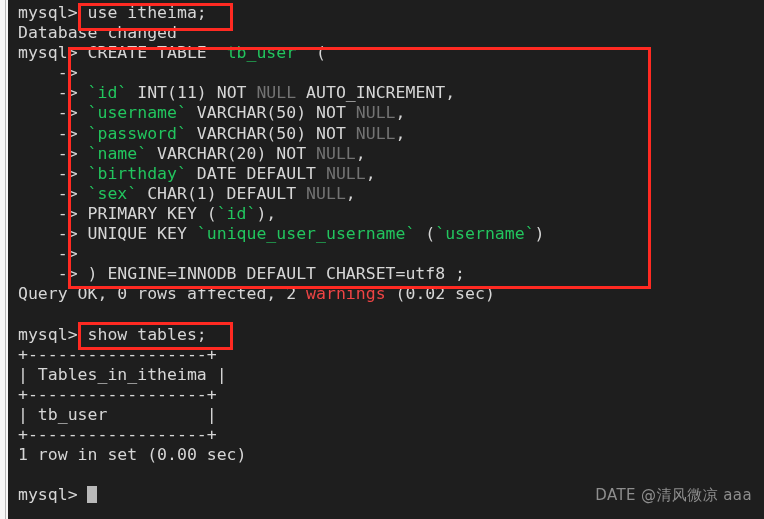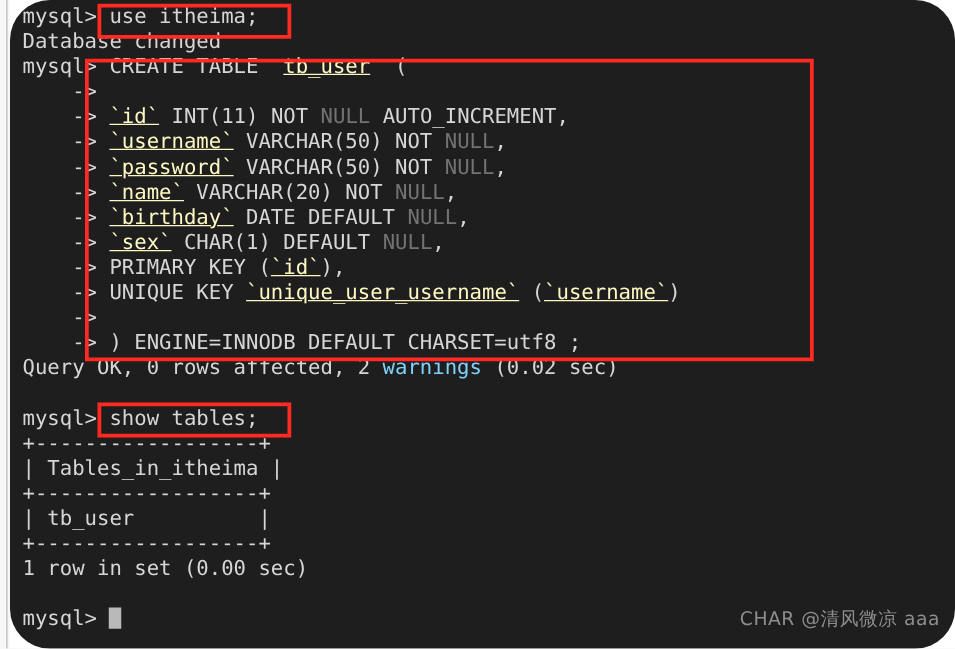--- a/index.html
+++ b/index.html
@@ -27,41 +27,40 @@
     left: 5px; top: 0;
     width: 1px; height: 519px;
     background: #b9b9b9;
   }
   .terminal {
     position: absolute;
     left: 8px; top: 0;
     width: 756px; height: 519px;
     background: #1e1e1e;
     overflow: hidden;
-    border-radius: 32px;
   }
   .term-lines {
     position: absolute;
     left: 0; top: 0;
     padding: 3px 0 0 10px;
     font-size: 16.5px;
     line-height: 20.1px;
     letter-spacing: 0px;
     color: #d6d6d6;
     white-space: pre;
   }
   .line {
     white-space: pre;
     height: 20.1px;
   }
   
   .c-def  { color: #d6d6d6; }
-  .c-id   { color: #fef9c3; text-decoration: underline; }
+  .c-id   { color: #22c55e; }
   .c-null { color: #737373; }
-  .c-warn { color: #7dd3fc; }
+  .c-warn { color: #ef4444; }
 
   
   .anno {
     position: absolute;
     border: 3px solid #ff2a22;
     box-sizing: border-box;
     pointer-events: none;
   }
   #anno-use        { left: 78px;  top: 3px;   width: 155px; height: 28px; }
   #anno-create     { left: 68px;  top: 47px;  width: 583px; height: 242px; }
@@ -99,15 +98,15 @@
   <div class="terminal">
     <div class="term-lines" id="term-lines"><div class="line"><span class="c-def">mysql&gt; </span><span class="c-def">use itheima;</span></div><div class="line"><span class="c-def">Database changed</span></div><div class="line"><span class="c-def">mysql&gt; </span><span class="c-def">CREATE TABLE  </span><span class="c-id">tb_user</span><span class="c-def">  (</span></div><div class="line"><span class="c-def">    -&gt; </span><span class="c-def"></span></div><div class="line"><span class="c-def">    -&gt; </span><span class="c-id">`id`</span><span class="c-def"> INT(11) NOT </span><span class="c-null">NULL</span><span class="c-def"> AUTO_INCREMENT,</span></div><div class="line"><span class="c-def">    -&gt; </span><span class="c-id">`username`</span><span class="c-def"> VARCHAR(50) NOT </span><span class="c-null">NULL</span><span class="c-def">,</span></div><div class="line"><span class="c-def">    -&gt; </span><span class="c-id">`password`</span><span class="c-def"> VARCHAR(50) NOT </span><span class="c-null">NULL</span><span class="c-def">,</span></div><div class="line"><span class="c-def">    -&gt; </span><span class="c-id">`name`</span><span class="c-def"> VARCHAR(20) NOT </span><span class="c-null">NULL</span><span class="c-def">,</span></div><div class="line"><span class="c-def">    -&gt; </span><span class="c-id">`birthday`</span><span class="c-def"> DATE DEFAULT </span><span class="c-null">NULL</span><span class="c-def">,</span></div><div class="line"><span class="c-def">    -&gt; </span><span class="c-id">`sex`</span><span class="c-def"> CHAR(1) DEFAULT </span><span class="c-null">NULL</span><span class="c-def">,</span></div><div class="line"><span class="c-def">    -&gt; </span><span class="c-def">PRIMARY KEY (</span><span class="c-id">`id`</span><span class="c-def">),</span></div><div class="line"><span class="c-def">    -&gt; </span><span class="c-def">UNIQUE KEY </span><span class="c-id">`unique_user_username`</span><span class="c-def"> (</span><span class="c-id">`username`</span><span class="c-def">)</span></div><div class="line"><span class="c-def">    -&gt; </span><span class="c-def"></span></div><div class="line"><span class="c-def">    -&gt; </span><span class="c-def">) ENGINE=INNODB DEFAULT CHARSET=utf8 ;</span></div><div class="line"><span class="c-def">Query OK, 0 rows affected, 2 </span><span class="c-warn">warnings</span><span class="c-def"> (0.02 sec)</span></div><div class="line">&nbsp;</div><div class="line"><span class="c-def">mysql&gt; </span><span class="c-def">show tables;</span></div><div class="line"><span class="c-def">+------------------+</span></div><div class="line"><span class="c-def">| Tables_in_itheima |</span></div><div class="line"><span class="c-def">+------------------+</span></div><div class="line"><span class="c-def">| tb_user          |</span></div><div class="line"><span class="c-def">+------------------+</span></div><div class="line"><span class="c-def">1 row in set (0.00 sec)</span></div><div class="line">&nbsp;</div><div class="line"><span class="c-def">mysql&gt; </span><span class="c-def"></span></div></div>
 
     <div class="cursor"></div>
   </div>
 
   <div class="anno" id="anno-use"></div>
   <div class="anno" id="anno-create"></div>
   <div class="anno" id="anno-showtables"></div>
 
-  <div class="watermark">CHAR @清风微凉 aaa</div>
+  <div class="watermark">DATE @清风微凉 aaa</div>
 
 </div>
 
 </body></html>

